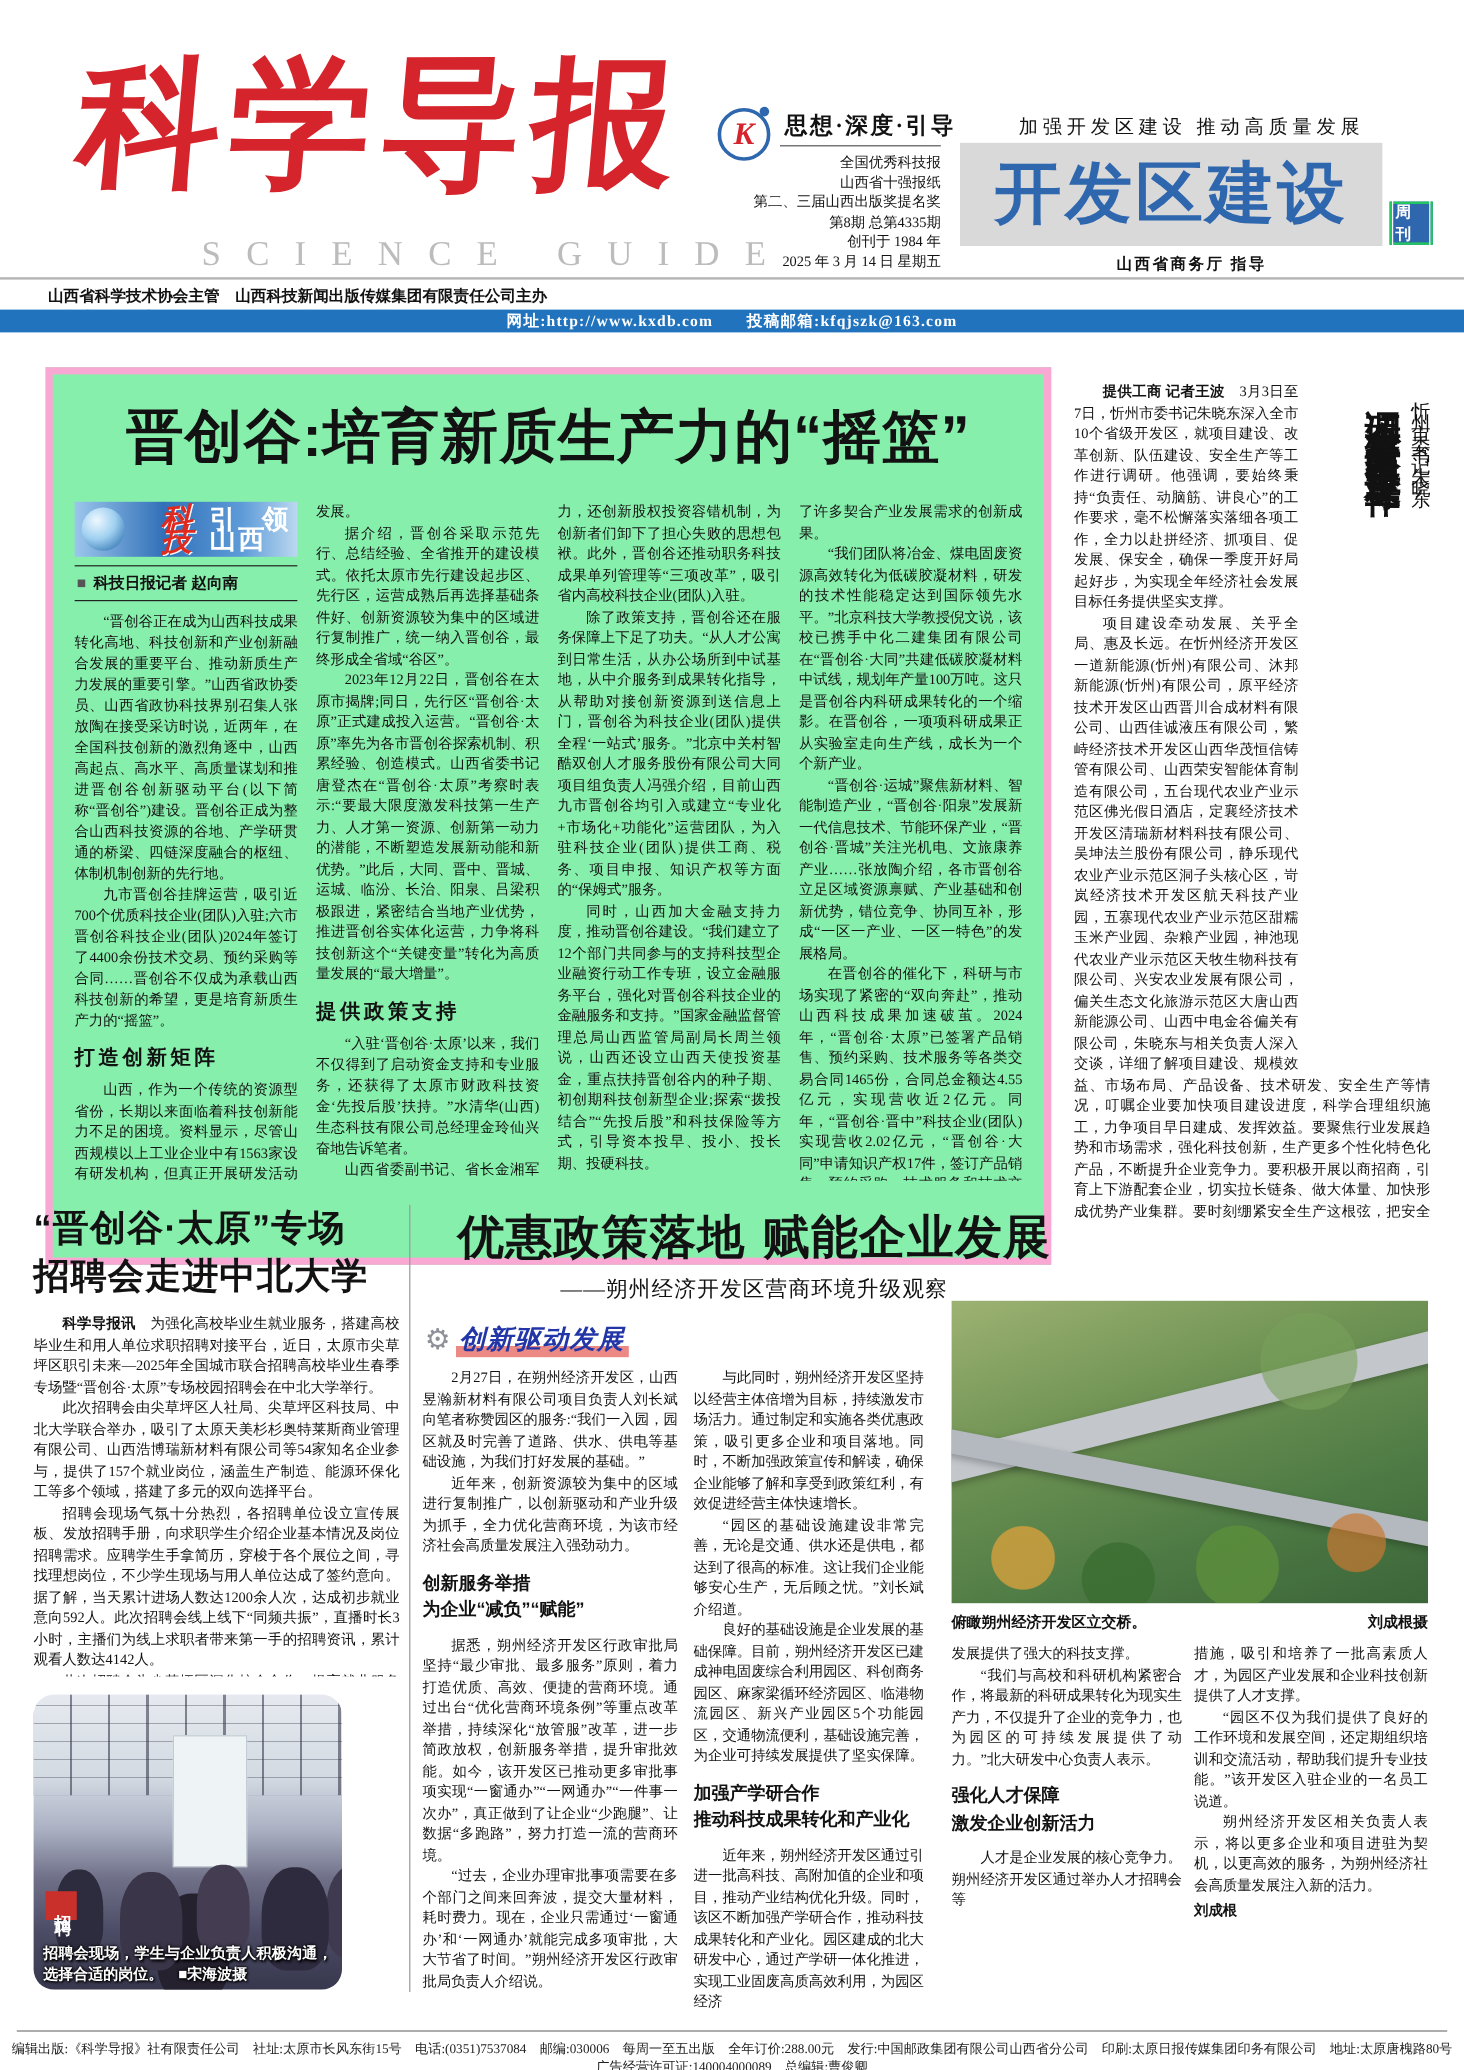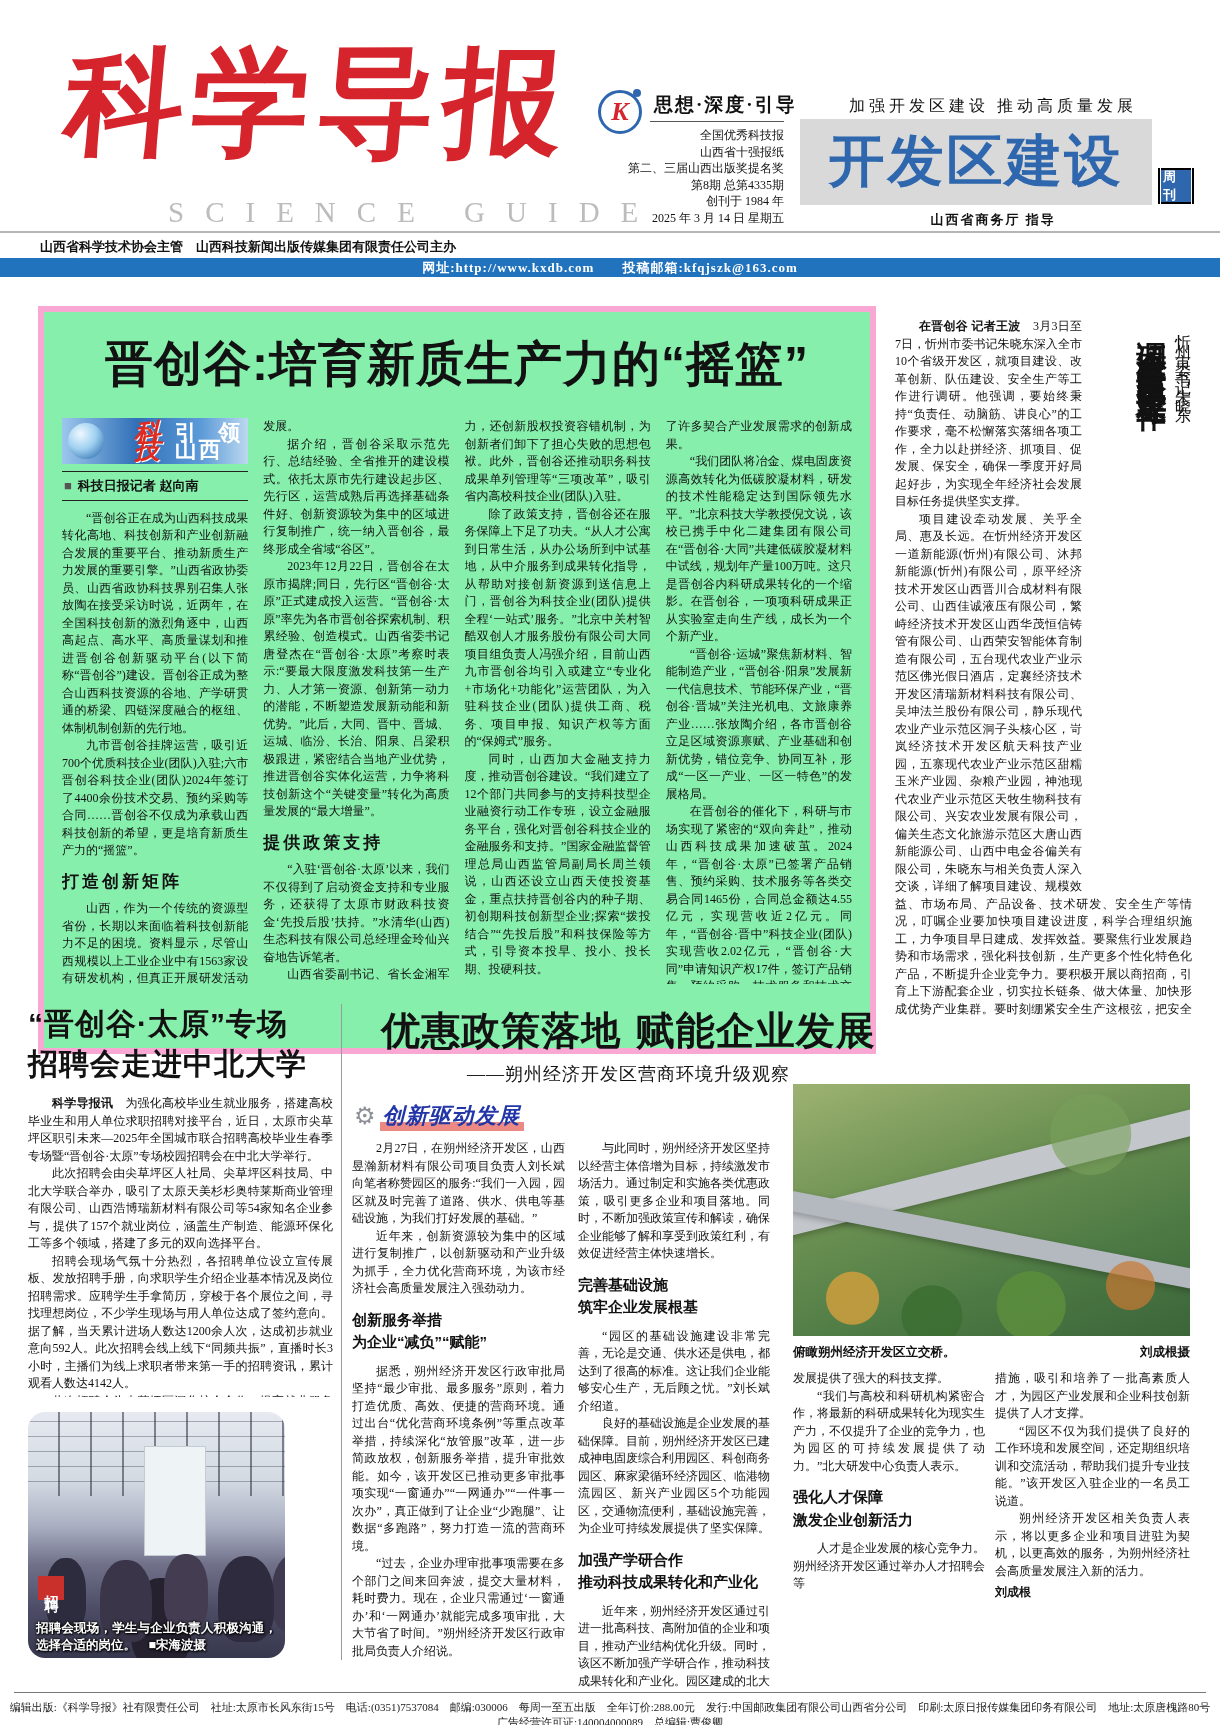--- a/index.html
+++ b/index.html
@@ -20,21 +20,21 @@
   .slogan{position:absolute;left:654px;top:92px;font-size:19px;font-weight:bold;letter-spacing:2px;}
   .slogan-rule{position:absolute;left:650px;top:121px;width:134px;border-top:1px solid #555;}
   .honors{position:absolute;left:556px;top:127px;width:228px;text-align:right;
     font-size:12px;line-height:16.5px;}
   .banner{position:absolute;left:790px;top:96px;width:406px;text-align:center;font-size:16px;
     letter-spacing:4px;font-weight:500;}
   .section-box{position:absolute;left:800px;top:119px;width:352px;height:86px;background:#d9d9d9;
     display:flex;align-items:center;justify-content:center;}
   .section-box b{font-family:"DejaVu Serif",serif;font-size:56px;color:#2f67ae;letter-spacing:3px;}
   .weekly-seal{position:absolute;left:1158px;top:168px;width:36px;height:36px;background:#2f67ae;
-    border:2px solid #000000;display:flex;align-items:center;justify-content:center;}
+    border:2px solid #22c55e;display:flex;align-items:center;justify-content:center;}
   .weekly-seal span{color:#fff;font-weight:bold;font-size:13px;border:1px solid #fff;padding:1px 2px;letter-spacing:1px;}
   .guidance{position:absolute;left:790px;top:211px;width:406px;text-align:center;font-size:13px;font-weight:bold;letter-spacing:2px;}
   .head-rule{position:absolute;left:0;top:231px;width:1220px;border-top:2px solid #b5b5b5;}
   .info-row{position:absolute;left:40px;top:238px;width:1164px;display:flex;justify-content:space-between;
     font-size:13px;font-weight:bold;flex-direction:column;}
   .url-bar{position:absolute;left:0;top:258px;width:1220px;height:19px;background:#2173bd;color:#fff;
     font-size:13px;line-height:19px;font-weight:bold;text-align:center;letter-spacing:1px;}
 
   
   .main-box{position:absolute;left:38px;top:306px;width:838px;height:748px;border:6px solid #f9a8d4;box-sizing:border-box;background:#86efac;}
@@ -207,21 +207,21 @@
 
       </div>
     </div>
   </div>
 
   <div class="right-art" data-interactable="false">
     <div class="vert-float" data-interactable="false">
       <div class="v-headline" data-interactable="false">调研全市省级开发区项目建设等工作</div>
       <div class="v-kicker" data-interactable="false">忻州市委书记朱晓东</div>
     </div>
-    <p data-interactable="false"><b data-interactable="false">在晋创谷  记者王波</b>　<span data-interactable="false">3月3日至7日，忻州市委书记朱晓东深入全市10个省级开发区，就项目建设、改革创新、队伍建设、安全生产等工作进行调研。他强调，要始终秉持“负责任、动脑筋、讲良心”的工作要求，毫不松懈落实落细各项工作，全力以赴拼经济、抓项目、促发展、保安全，确保一季度开好局起好步，为实现全年经济社会发展目标任务提供坚实支撑。</span></p>
+    <p data-interactable="false"><b data-interactable="false">提供工商  记者王波</b>　<span data-interactable="false">3月3日至7日，忻州市委书记朱晓东深入全市10个省级开发区，就项目建设、改革创新、队伍建设、安全生产等工作进行调研。他强调，要始终秉持“负责任、动脑筋、讲良心”的工作要求，毫不松懈落实落细各项工作，全力以赴拼经济、抓项目、促发展、保安全，确保一季度开好局起好步，为实现全年经济社会发展目标任务提供坚实支撑。</span></p>
     <p data-interactable="false">项目建设牵动发展、关乎全局、惠及长远。在忻州经济开发区一道新能源(忻州)有限公司、沐邦新能源(忻州)有限公司，原平经济技术开发区山西晋川合成材料有限公司、山西佳诚液压有限公司，繁峙经济技术开发区山西华茂恒信铸管有限公司、山西荣安智能体育制造有限公司，五台现代农业产业示范区佛光假日酒店，定襄经济技术开发区清瑞新材料科技有限公司、吴坤法兰股份有限公司，静乐现代农业产业示范区洞子头核心区，岢岚经济技术开发区航天科技产业园，五寨现代农业产业示范区甜糯玉米产业园、杂粮产业园，神池现代农业产业示范区天牧生物科技有限公司、兴安农业发展有限公司，偏关生态文化旅游示范区大唐山西新能源公司、山西中电金谷偏关有限公司，朱晓东与相关负责人深入交谈，详细了解项目建设、规模效益、市场布局、产品设备、技术研发、安全生产等情况，叮嘱企业要加快项目建设进度，科学合理组织施工，力争项目早日建成、发挥效益。要聚焦行业发展趋势和市场需求，强化科技创新，生产更多个性化特色化产品，不断提升企业竞争力。要积极开展以商招商，引育上下游配套企业，切实拉长链条、做大体量、加快形成优势产业集群。要时刻绷紧安全生产这根弦，把安全生产责任和措施落实到每个岗位每个环节，确保安全生产形势持续稳定。要求相关部门主动靠前服务，及时梳理解决企业反映的实际困难和具体问题，精准高效做好要素保障，助力企业发展壮大。</p>
 
   </div>
 
   <div class="job-art" data-interactable="false">
     <div class="job-headline" data-interactable="false">
       <div data-interactable="false">“晋创谷·太原”专场</div>
       <div data-interactable="false">招聘会走进中北大学</div>
     </div>
     <div class="job-body" data-interactable="false">
@@ -267,24 +267,20 @@
       <div class="shz-sec" data-interactable="false">
         <div data-interactable="false">创新服务举措</div>
         <div data-interactable="false">为企业“减负”“赋能”</div>
       </div>
       <p data-interactable="false">据悉，朔州经济开发区行政审批局坚持“最少审批、最多服务”原则，着力打造优质、高效、便捷的营商环境。通过出台“优化营商环境条例”等重点改革举措，持续深化“放管服”改革，进一步简政放权，创新服务举措，提升审批效能。如今，该开发区已推动更多审批事项实现“一窗通办”“一网通办”“一件事一次办”，真正做到了让企业“少跑腿”、让数据“多跑路”，努力打造一流的营商环境。</p>
       <p data-interactable="false">“过去，企业办理审批事项需要在多个部门之间来回奔波，提交大量材料，耗时费力。现在，企业只需通过‘一窗通办’和‘一网通办’就能完成多项审批，大大节省了时间。”朔州经济开发区行政审批局负责人介绍说。</p>
     </div>
 
     <div class="shz-col c2" data-interactable="false">
       <p data-interactable="false">与此同时，朔州经济开发区坚持以经营主体倍增为目标，持续激发市场活力。通过制定和实施各类优惠政策，吸引更多企业和项目落地。同时，不断加强政策宣传和解读，确保企业能够了解和享受到政策红利，有效促进经营主体快速增长。</p>
-      <div class="shz-sec" data-interactable="false">
-        <div data-interactable="false">完善基础设施</div>
-        <div data-interactable="false">筑牢企业发展根基</div>
-      </div>
       <p data-interactable="false">“园区的基础设施建设非常完善，无论是交通、供水还是供电，都达到了很高的标准。这让我们企业能够安心生产，无后顾之忧。”刘长斌介绍道。</p>
       <p data-interactable="false">良好的基础设施是企业发展的基础保障。目前，朔州经济开发区已建成神电固废综合利用园区、科创商务园区、麻家梁循环经济园区、临港物流园区、新兴产业园区5个功能园区，交通物流便利，基础设施完善，为企业可持续发展提供了坚实保障。</p>
       <div class="shz-sec" data-interactable="false">
         <div data-interactable="false">加强产学研合作</div>
         <div data-interactable="false">推动科技成果转化和产业化</div>
       </div>
       <p data-interactable="false">近年来，朔州经济开发区通过引进一批高科技、高附加值的企业和项目，推动产业结构优化升级。同时，该区不断加强产学研合作，推动科技成果转化和产业化。园区建成的北大研发中心，通过产学研一体化推进，实现工业固废高质高效利用，为园区经济</p>
     </div>
 
     <div class="shz-col c3" data-interactable="false">

